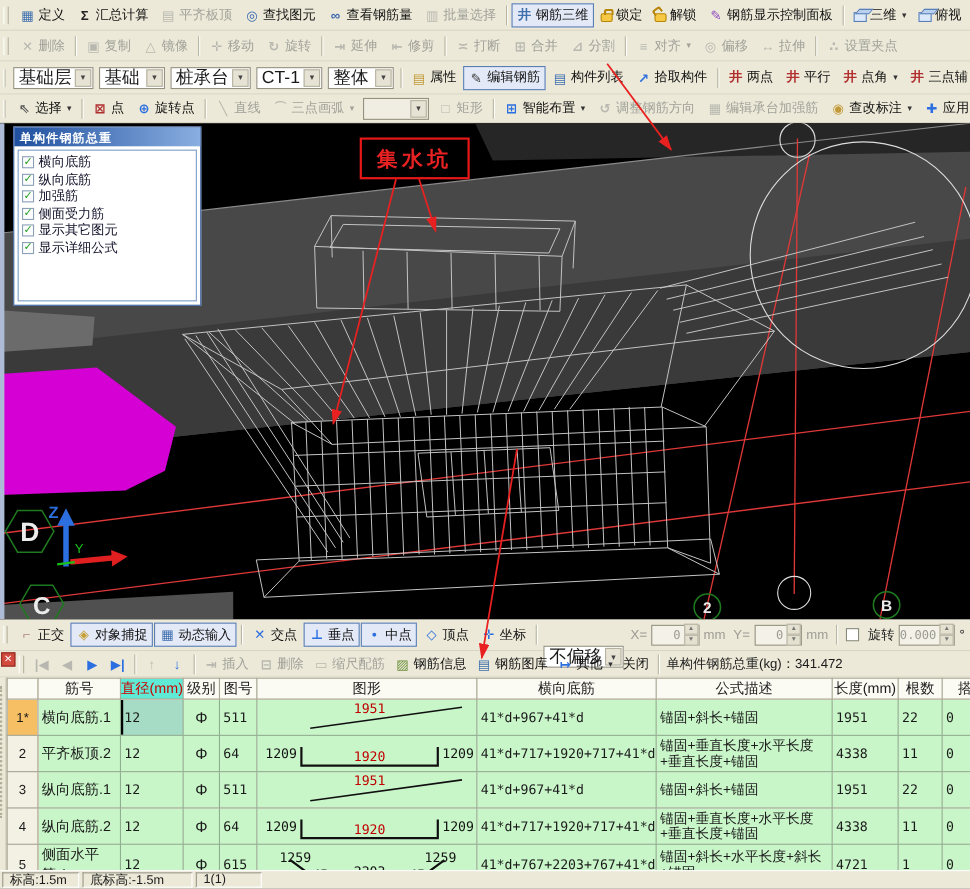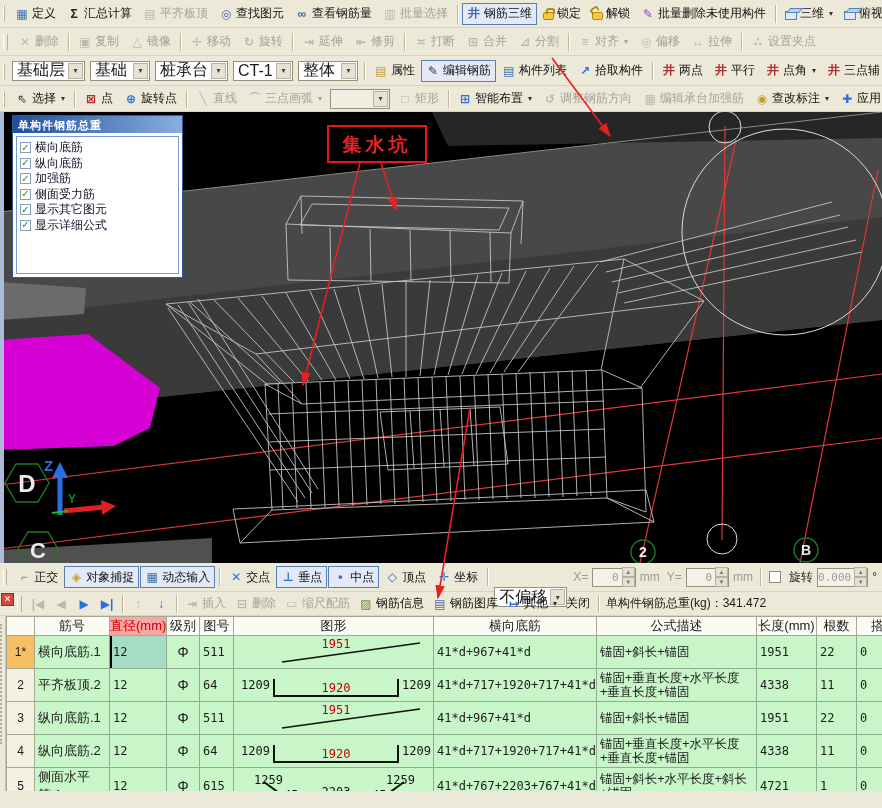--- a/index.html
+++ b/index.html
@@ -58,21 +58,21 @@
        font-size:10px;font-weight:bold;display:inline-flex;align-items:center;justify-content:center;line-height:1}
   
   .grid-close{position:absolute;left:1px;top:593px;width:13px;height:13px;background:#d24a3e;border:1px solid #8f2b22;
               color:#fff;font-size:9px;line-height:11px;text-align:center;z-index:20;}
   
   #tablewrap{height:175px;display:flex;background:#ece9d8;overflow:hidden;}
   .grip-strip{width:25px;background:#ece9d8;border-right:1px solid #c8c4b0;}
   .grip-strip::before{content:"";display:block;width:3px;height:120px;margin:8px auto;border-left:2px dotted #b0ac96;}
   table{border-collapse:collapse;table-layout:fixed;width:905px;}
   th{height:19px;background:#fcfbf3;border:1px solid #a9a694;font-weight:normal;font-size:13px;padding:0;overflow:hidden;white-space:nowrap}
-  th:nth-of-type(3){background:#fca5a5;color:#cc0000;}
+  th:nth-of-type(3){background:#5eead4;color:#cc0000;}
   td{border:1px solid #8fae8f;background:#c9f6c9;height:33px;padding:0 3px;overflow:hidden;font-size:13px;}
   td.c-num{background:#f2f1e4;border-color:#a9a694;text-align:center;font-size:12px;}
   tr.current td.c-num{background:#f6bf63;}
   tr.current td.c-dia{background:#a6dcc6;box-shadow:inset 2px 0 0 #000;}
   .c-dia,.c-fig,.c-len,.c-count,.c-lap,.c-formula{font-family:"DejaVu Sans Mono","Liberation Mono",monospace;font-size:12px;}
   .c-level{text-align:center;font-size:14px;}
   .c-desc{font-size:12.5px;line-height:1.15;padding:1px 3px;}
   .c-shape{padding:0;}
   .shp-svg{display:block}
   .dim{font-family:"DejaVu Sans Mono","Liberation Mono",monospace;font-size:12px;fill:#111;}
@@ -174,21 +174,21 @@
         <button class="tb-btn">
           <i class="ic ic-unlock"></i>
           <span class="lbl">解锁</span>
         </button>
 
       </span>
 
       <span class="tb-item" style="--ic: #8a3fc0;">
         <button class="tb-btn">
           <i class="ic">✎</i>
-          <span class="lbl">批量删除未使用构件</span>
+          <span class="lbl">钢筋显示控制面板</span>
         </button>
 
       </span>
 
       <span class="tb-item">
 
         <span class="tb-sep"></span>
 
       </span>
 
@@ -1156,20 +1156,26 @@
             <td class="c-formula">41*d+767+2203+767+41*d</td>
             <td class="c-desc">锚固+斜长+水平长度+斜长+锚固</td>
             <td class="c-len">4721</td>
             <td class="c-count">1</td>
             <td class="c-lap">0</td>
           </tr>
         </tbody>
     </table>
   </div>
 
+  <div id="statusbar">
+
+  <span class="sb-cell">标高:1.5m</span>
+      <span class="sb-cell">底标高:-1.5m</span>
+      <span class="sb-cell">1(1)</span>
+    </div>
 
   <svg id="overlay" width="882" height="808">
     <defs>
       <marker id="ah" markerWidth="10" markerHeight="8" refX="8" refY="3" orient="auto">
         <path d="M0,0 L9,3 L0,6 z" fill="#e82020"></path>
       </marker>
     </defs>
     <rect x="328" y="126" width="98" height="36" fill="none" stroke="#e81818" stroke-width="2"></rect>
     <text x="377" y="151" text-anchor="middle" fill="#e82222" font-size="19" font-weight="bold" letter-spacing="4">集水坑</text>
     <g stroke="#e82020" stroke-width="1.6">

